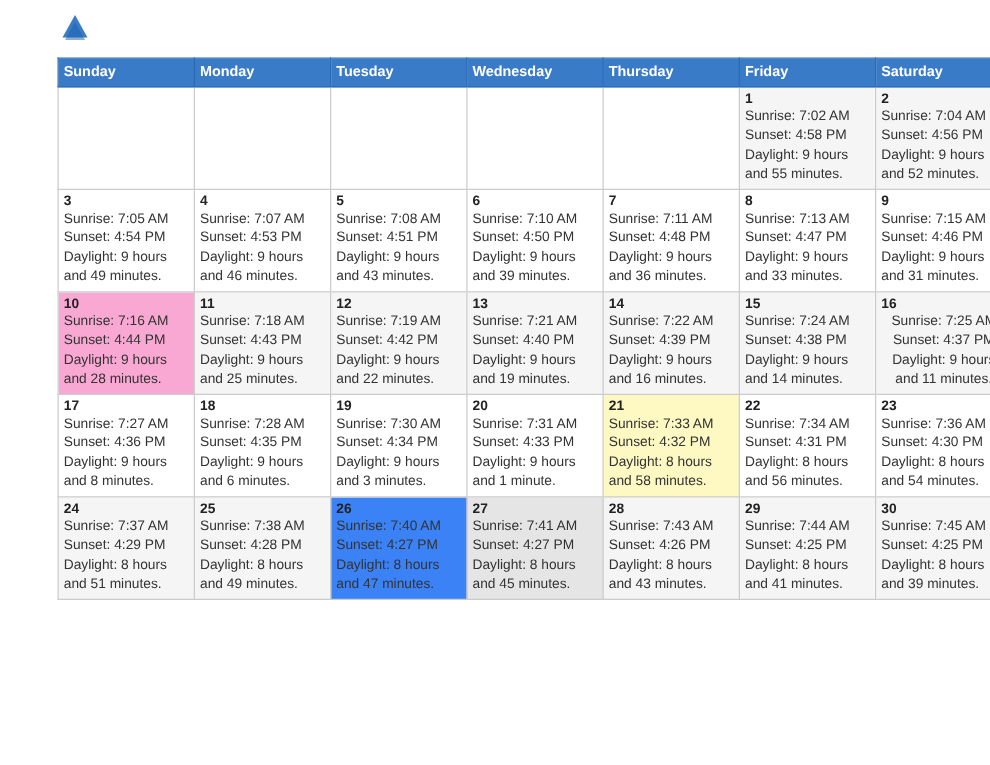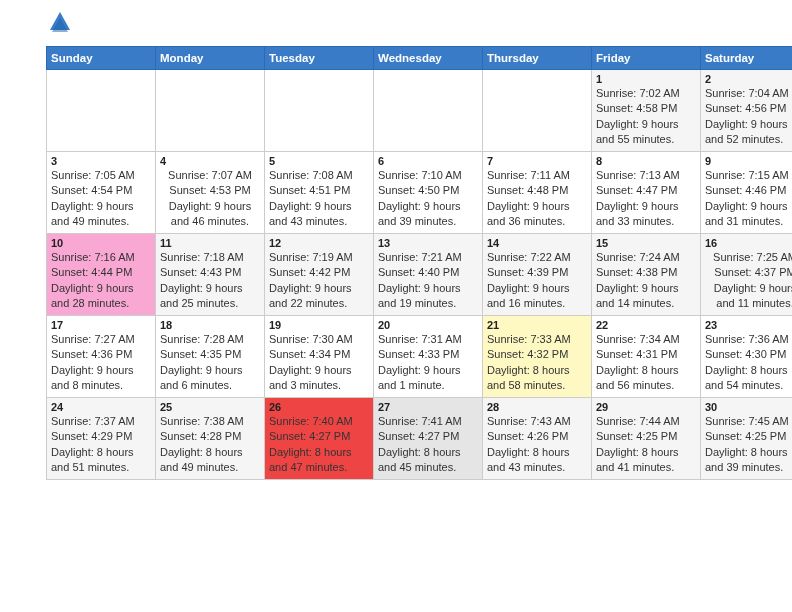--- a/index.html
+++ b/index.html
@@ -150,21 +150,21 @@
         </tr>
         <tr>
           <td style="background: rgb(255, 255, 255);">
             <span class="day-number">3</span>
             <div class="day-info" style="white-space: pre-line;">Sunrise: 7:05 AM
 Sunset: 4:54 PM
 Daylight: 9 hours and 49 minutes.</div>
           </td>
           <td style="background: rgb(255, 255, 255);">
             <span class="day-number">4</span>
-            <div class="day-info" style="white-space: pre-line; text-align: center;">Sunrise: 7:07 AM
+            <div class="day-info" style="white-space: pre-line;">Sunrise: 7:07 AM
 Sunset: 4:53 PM
 Daylight: 9 hours and 46 minutes.</div>
           </td>
           <td style="background: rgb(255, 255, 255);">
             <span class="day-number">5</span>
             <div class="day-info" style="white-space: pre-line;">Sunrise: 7:08 AM
 Sunset: 4:51 PM
 Daylight: 9 hours and 43 minutes.</div>
           </td>
           <td style="background: rgb(255, 255, 255);">
@@ -286,21 +286,21 @@
             <div class="day-info" style="white-space: pre-line;">Sunrise: 7:37 AM
 Sunset: 4:29 PM
 Daylight: 8 hours and 51 minutes.</div>
           </td>
           <td style="background: rgb(245, 245, 245);">
             <span class="day-number">25</span>
             <div class="day-info" style="white-space: pre-line;">Sunrise: 7:38 AM
 Sunset: 4:28 PM
 Daylight: 8 hours and 49 minutes.</div>
           </td>
-          <td style="background: #ef4444;">
+          <td style="background: #3b82f6;">
             <span class="day-number">26</span>
             <div class="day-info" style="white-space: pre-line;">Sunrise: 7:40 AM
 Sunset: 4:27 PM
 Daylight: 8 hours and 47 minutes.</div>
           </td>
           <td style="background: #e5e5e5;">
             <span class="day-number">27</span>
             <div class="day-info" style="white-space: pre-line;">Sunrise: 7:41 AM
 Sunset: 4:27 PM
 Daylight: 8 hours and 45 minutes.</div>

